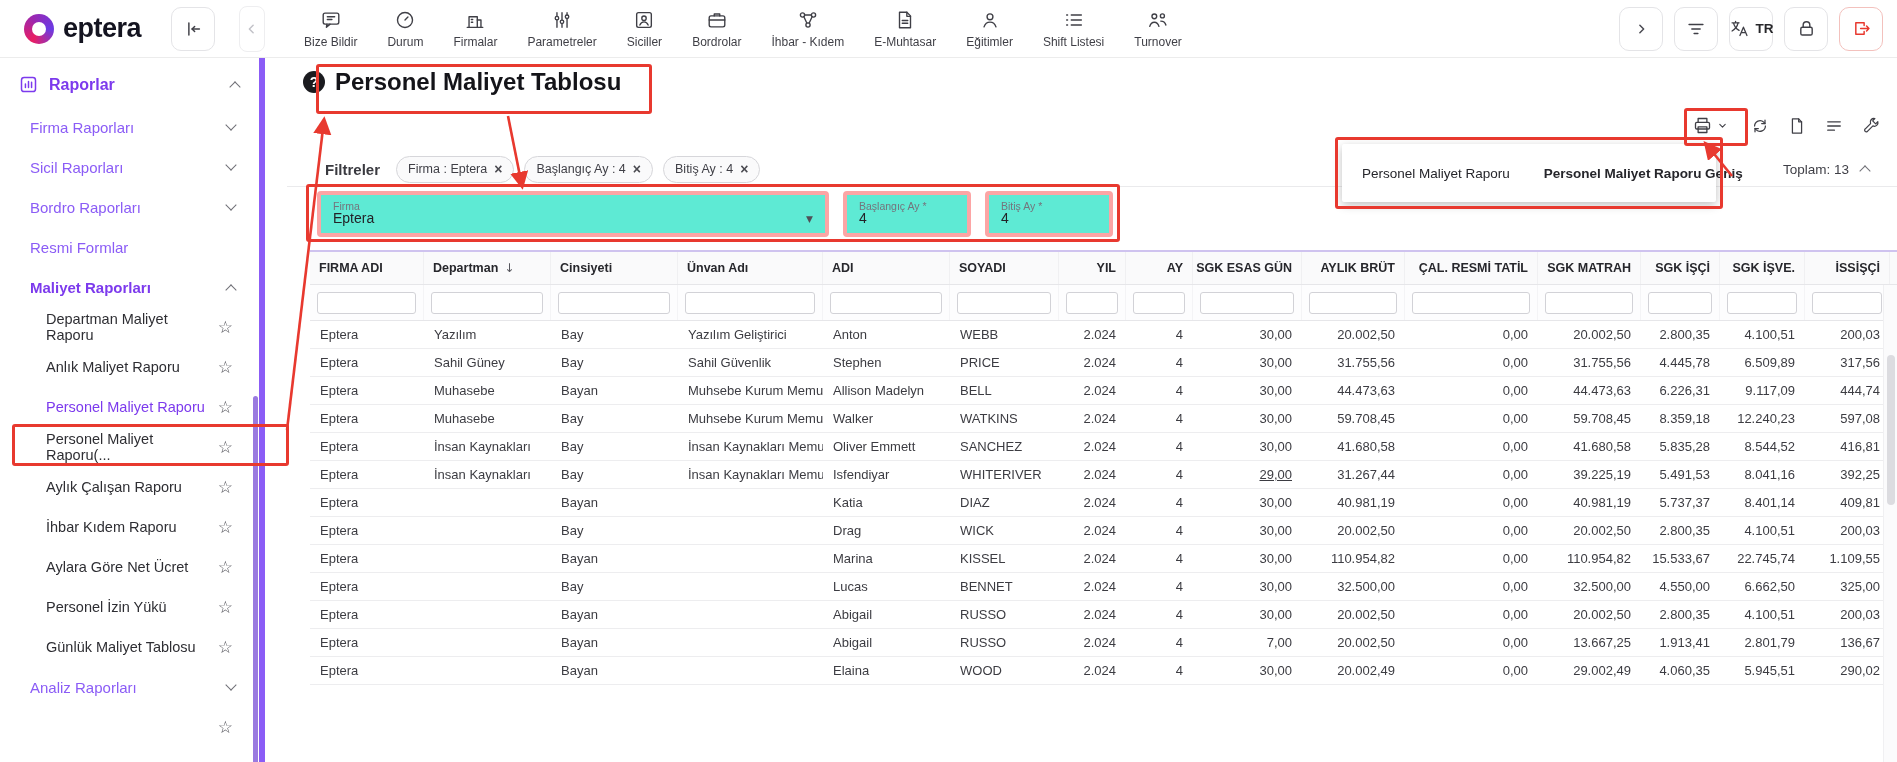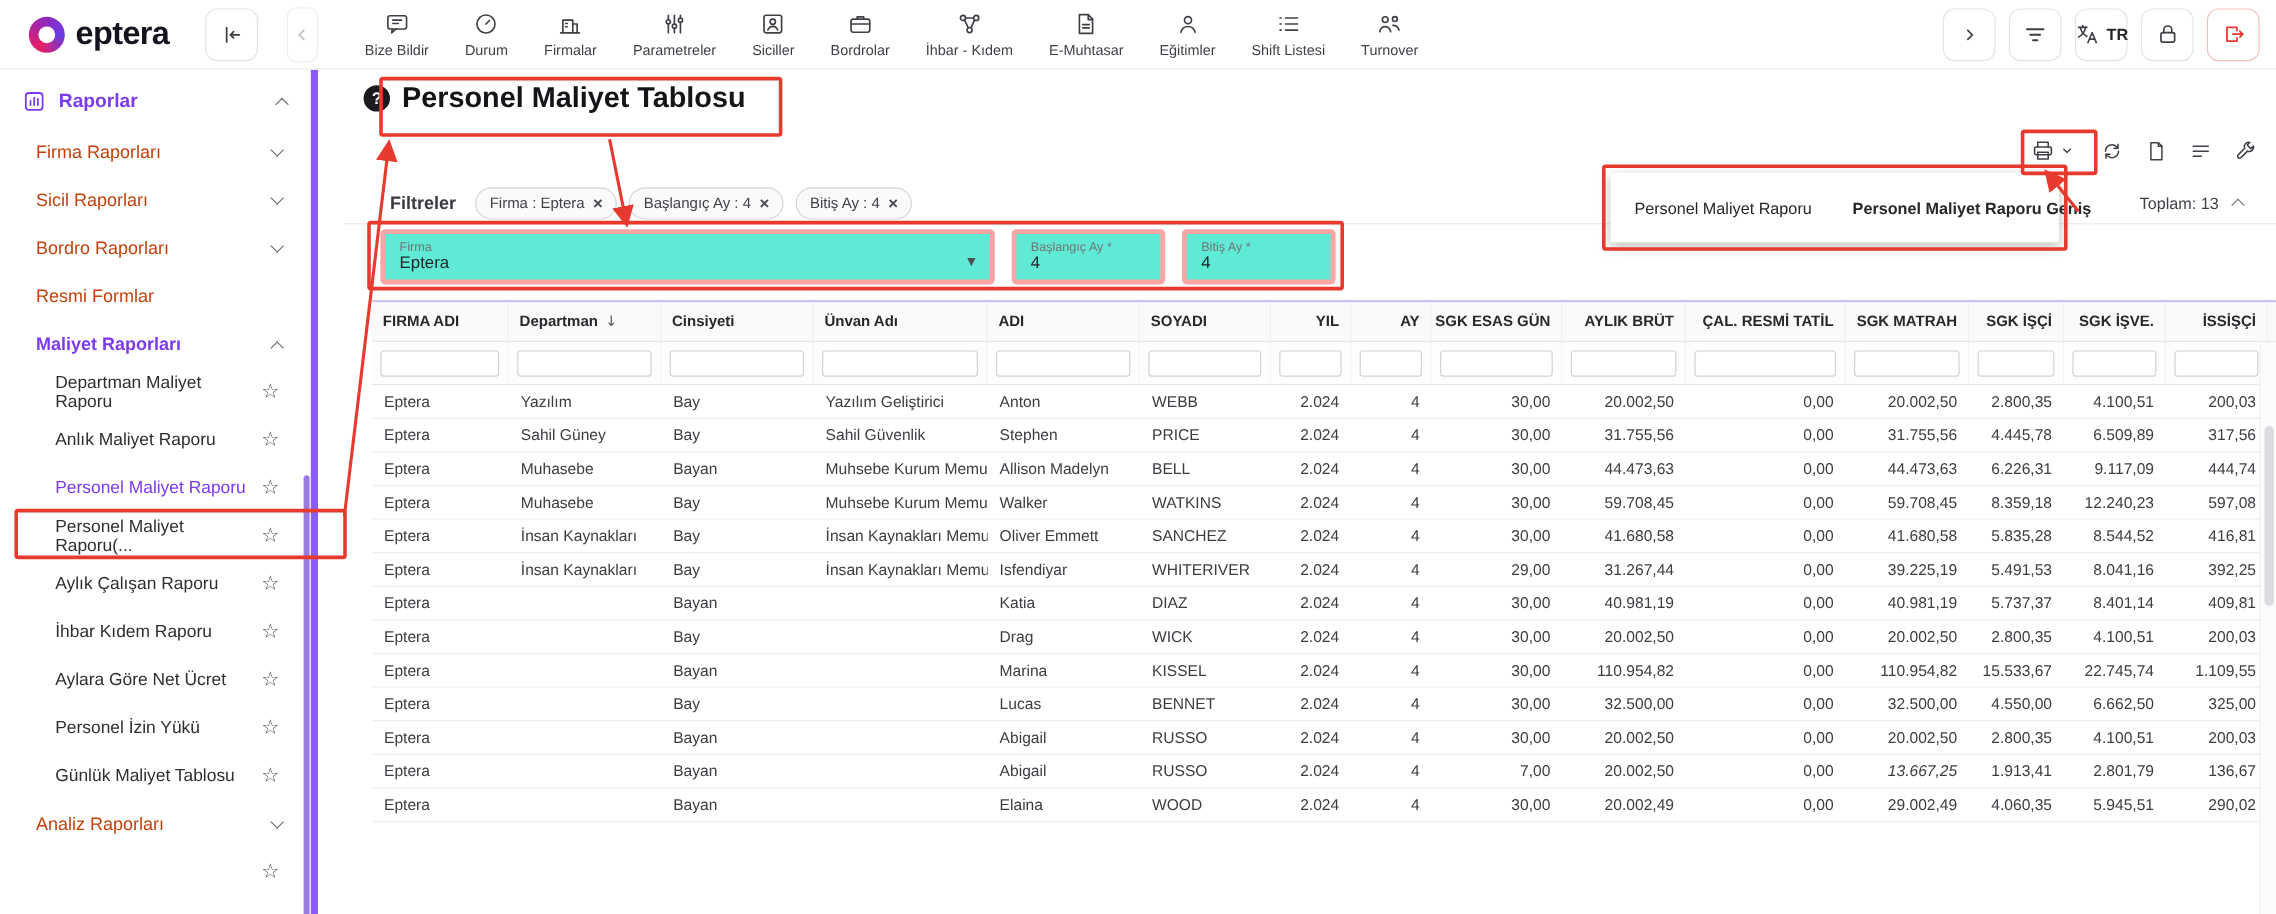--- a/index.html
+++ b/index.html
@@ -23,21 +23,21 @@
   .topbar-right{margin-left:auto;display:flex;align-items:center;gap:11px;padding-right:14px}
   .topbar-right .icon-btn{width:44px;height:44px}
   .lang-btn{width:72px;gap:6px}
   .lang-text{font-size:13.5px;font-weight:700;color:#27272A}
   .logout-btn{border-color:#F3C1BD}
 
   
   .sidebar{position:absolute;top:58px;left:0;bottom:0;width:265px;background:#fff;border-right:6px solid #8b5cf6;overflow:hidden}
   .side-section{display:flex;align-items:center;gap:10px;padding:16px 20px 12px 18px;color:#7C3AED;font-weight:700;font-size:16px}
   .side-section .chev{border-color:#6F6F76}
-  .side-item{display:flex;align-items:center;height:40px;padding:0 24px 0 30px;font-size:15px;color:#c2410c;cursor:pointer}
+  .side-item{display:flex;align-items:center;height:40px;padding:0 24px 0 30px;font-size:15px;color:#8b5cf6;cursor:pointer}
   .side-item.active{color:#7C3AED;font-weight:600}
   .side-sub{display:flex;align-items:center;height:40px;padding:0 26px 0 46px;font-size:14.5px;color:#2E2E33;cursor:pointer}
   .side-sub.selected{color:#7C3AED}
   .star{margin-left:auto;font-family:"DejaVu Sans",sans-serif;font-size:17px;color:#55555C;line-height:1}
   .chev{margin-left:auto;width:8px;height:8px;border-right:1.7px solid #6F6F76;border-bottom:1.7px solid #6F6F76;transform:rotate(45deg);margin-top:-4px}
   .chev.up{transform:rotate(225deg);margin-top:5px}
   .side-scroll{position:absolute;right:1px;top:338px;width:5px;height:424px;background:#9A7AE0;border-radius:3px}
 
   
   .main{position:absolute;left:287px;top:58px;right:0;bottom:0;background:#fff}
@@ -618,21 +618,21 @@
         </div>
         <div class="trow">
           <div class="tcell" style="width: 114px;">Eptera</div>
           <div class="tcell" style="width: 127px;">İnsan Kaynakları</div>
           <div class="tcell" style="width: 127px;">Bay</div>
           <div class="tcell" style="width: 145px;">İnsan Kaynakları Memuru</div>
           <div class="tcell" style="width: 127px;">Isfendiyar</div>
           <div class="tcell" style="width: 109px;">WHITERIVER</div>
           <div class="tcell r" style="width: 67px;">2.024</div>
           <div class="tcell r" style="width: 67px;">4</div>
-          <div class="tcell r" style="width: 109px;">29,00</div>
+          <div class="tcell r" style="width: 109px; text-decoration: underline;">29,00</div>
           <div class="tcell r" style="width: 103px;">31.267,44</div>
           <div class="tcell r" style="width: 133px;">0,00</div>
           <div class="tcell r" style="width: 103px;">39.225,19</div>
           <div class="tcell r" style="width: 79px;">5.491,53</div>
           <div class="tcell r" style="width: 85px;">8.041,16</div>
           <div class="tcell r" style="width: 85px;">392,25</div>
         </div>
         <div class="trow">
           <div class="tcell" style="width: 114px;">Eptera</div>
           <div class="tcell" style="width: 127px;"></div>
@@ -723,21 +723,21 @@
           <div class="tcell" style="width: 127px;"></div>
           <div class="tcell" style="width: 127px;">Bayan</div>
           <div class="tcell" style="width: 145px;"></div>
           <div class="tcell" style="width: 127px;">Abigail</div>
           <div class="tcell" style="width: 109px;">RUSSO</div>
           <div class="tcell r" style="width: 67px;">2.024</div>
           <div class="tcell r" style="width: 67px;">4</div>
           <div class="tcell r" style="width: 109px;">7,00</div>
           <div class="tcell r" style="width: 103px;">20.002,50</div>
           <div class="tcell r" style="width: 133px;">0,00</div>
-          <div class="tcell r" style="width: 103px; font-style: italic;">13.667,25</div>
+          <div class="tcell r" style="width: 103px;">13.667,25</div>
           <div class="tcell r" style="width: 79px;">1.913,41</div>
           <div class="tcell r" style="width: 85px;">2.801,79</div>
           <div class="tcell r" style="width: 85px;">136,67</div>
         </div>
         <div class="trow">
           <div class="tcell" style="width: 114px;">Eptera</div>
           <div class="tcell" style="width: 127px;"></div>
           <div class="tcell" style="width: 127px;">Bayan</div>
           <div class="tcell" style="width: 145px;"></div>
           <div class="tcell" style="width: 127px;">Elaina</div>

